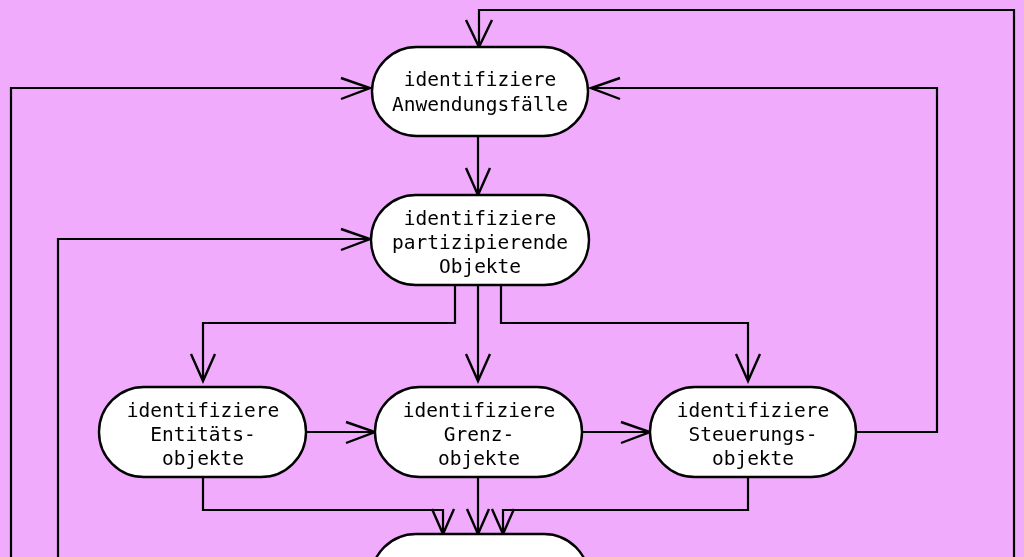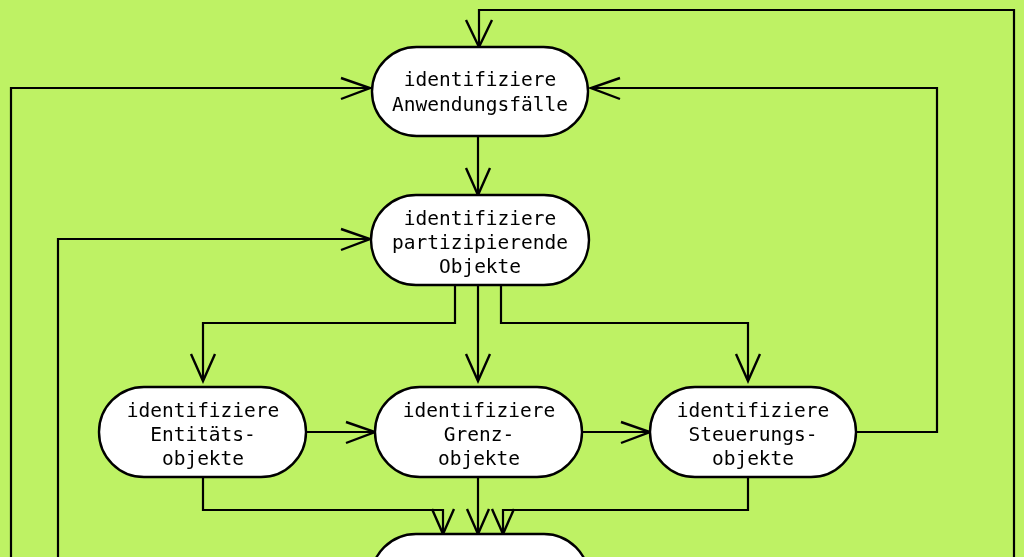--- a/index.html
+++ b/index.html
@@ -10,21 +10,21 @@
   body {
     width: 1024px;
     height: 557px;
     overflow: hidden;
     font-family: "DejaVu Sans Mono", "Liberation Mono", monospace;
   }
   #diagram-root {
     position: relative;
     width: 1024px;
     height: 557px;
-    background: #bef264;
+    background: #f0abfc;
   }
   svg#flow {
     display: block;
     width: 1024px;
     height: 557px;
   }
   .node-shape {
     fill: #ffffff;
     stroke: #000000;
     stroke-width: 2.4;

